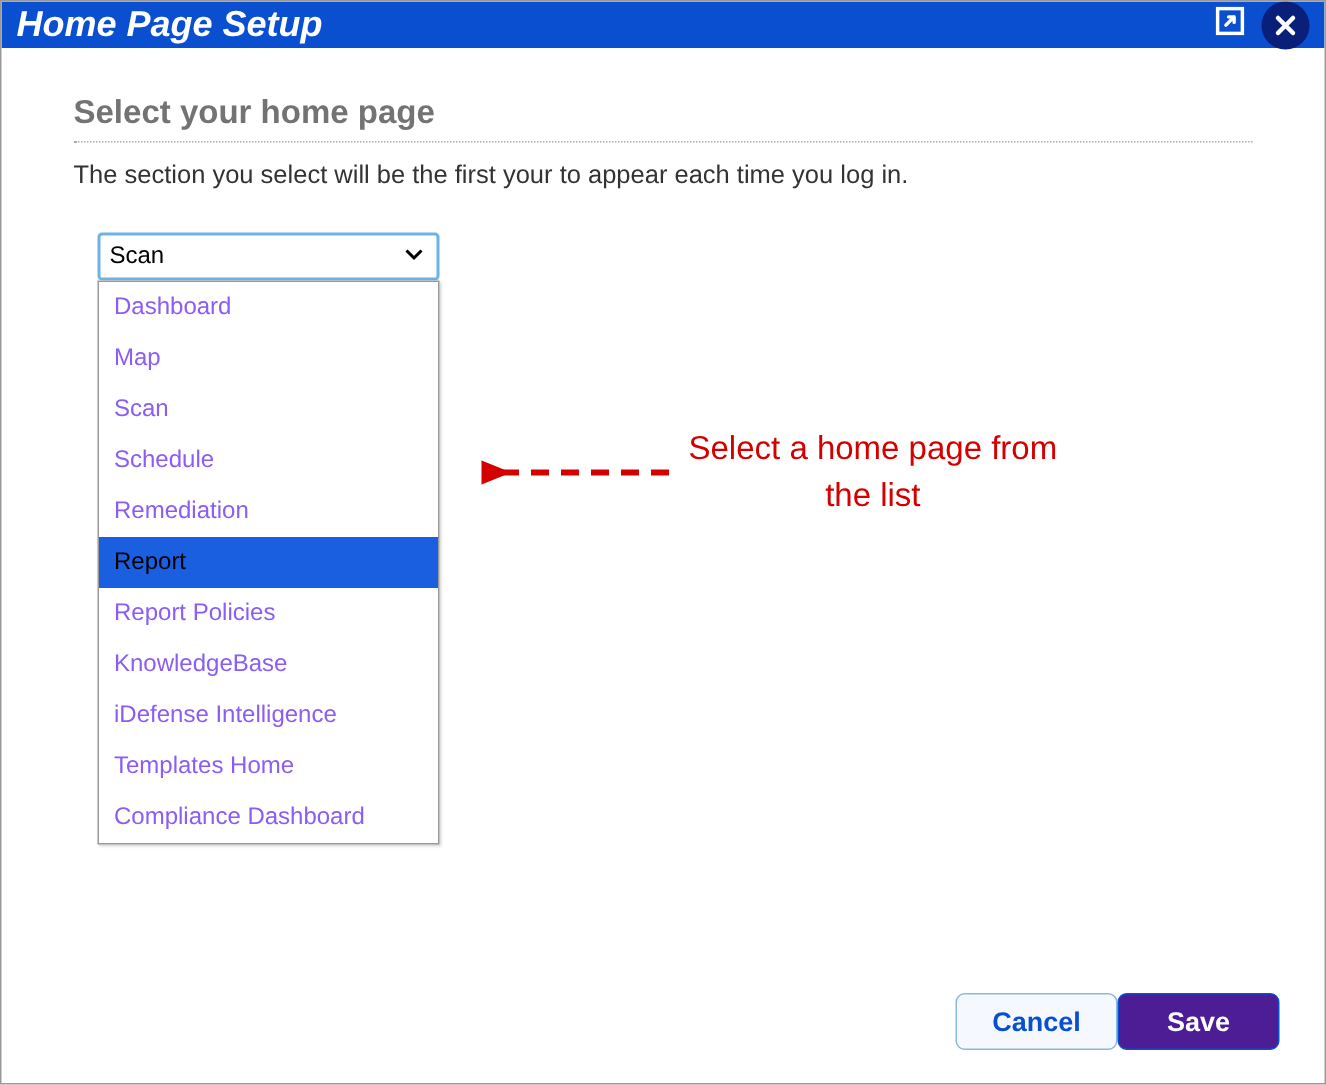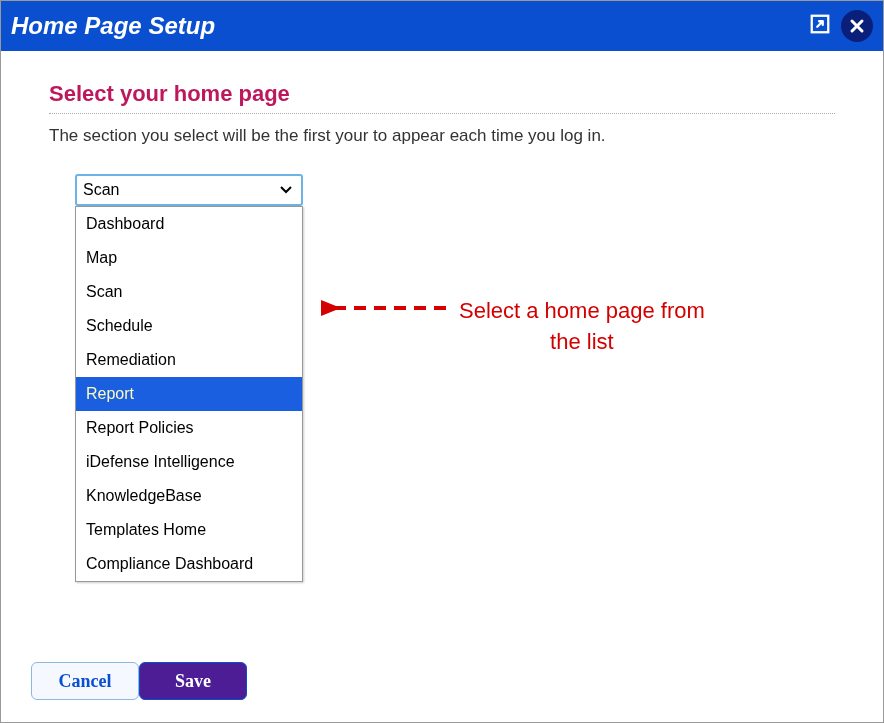--- a/index.html
+++ b/index.html
@@ -11,21 +11,21 @@
       font-family: Arial, Helvetica, sans-serif;
       background: #fff;
       width: 884px;
       height: 723px;
       border: 1px solid #999;
       position: relative;
     }
     .header {
       background: #0a4fd0;
       color: #fff;
-      height: 50px;
+      height: 31px;
       display: flex;
       align-items: center;
       padding: 0 10px;
     }
     .header-title {
       font-size: 24px;
       font-weight: bold;
       font-style: italic;
       flex: 1;
     }
@@ -52,36 +52,36 @@
     .close-btn svg {
       width: 16px;
       height: 16px;
     }
     .content {
       padding: 30px 48px 0 48px;
     }
     .section-title {
       font-size: 22px;
       font-weight: bold;
-      color: #be185d;
+      color: #737373;
       margin-bottom: 6px;
     }
     .divider {
       border: none;
       border-top: 1px dotted #aaa;
       margin-bottom: 12px;
     }
     .description {
       font-size: 17px;
       color: #333;
       margin-bottom: 28px;
     }
     .select-area {
       position: relative;
-      margin-left: 26px;
+      margin-left: 16px;
     }
     .select-box {
       width: 228px;
       height: 32px;
       border: 2px solid #6db3e6;
       border-radius: 3px;
       background: #fff;
       display: flex;
       align-items: center;
       padding: 0 6px;
@@ -101,53 +101,53 @@
       top: 32px;
       left: 0;
       width: 228px;
       background: #fff;
       border: 1px solid #999;
       box-shadow: 1px 1px 2px rgba(0,0,0,0.2);
     }
     .dropdown-item {
       padding: 8px 10px;
       font-size: 16px;
-      color: #000000;
+      color: #8b5cf6;
       cursor: pointer;
     }
     .dropdown-item.highlighted {
       background: #1a5fe0;
-      color: #fef9c3;
+      color: #000000;
     }
     .annotation {
       position: absolute;
       left: 320px;
-      top: 295px;
-      display: flex;
+      top: 283px;
+      display: flex;
+      align-items: center;
       color: #d40000;
     }
     .annotation-text {
       font-size: 22px;
       text-align: center;
       line-height: 1.4;
       margin-left: 8px;
     }
     .arrow-svg {
       width: 130px;
       height: 24px;
     }
     .footer {
       position: absolute;
       bottom: 22px;
       left: 0;
       right: 0;
       display: flex;
-      justify-content: flex-start;
+      justify-content: flex-end;
       padding: 0 30px;
-      font-family: Liberation Serif, serif;
     }
     .btn {
       min-width: 108px;
       height: 38px;
       border-radius: 6px;
       font-size: 18px;
       font-weight: bold;
       display: flex;
       align-items: center;
       justify-content: center;
@@ -199,22 +199,22 @@
       </span>
     </div>
     <div class="dropdown" id="dropdown">
         <div class="dropdown-item">Dashboard</div>
         <div class="dropdown-item">Map</div>
         <div class="dropdown-item">Scan</div>
         <div class="dropdown-item">Schedule</div>
         <div class="dropdown-item">Remediation</div>
         <div class="dropdown-item highlighted">Report</div>
         <div class="dropdown-item">Report Policies</div>
+        <div class="dropdown-item">KnowledgeBase</div>
         <div class="dropdown-item">iDefense Intelligence</div>
-        <div class="dropdown-item">KnowledgeBase</div>
         <div class="dropdown-item">Templates Home</div>
         <div class="dropdown-item">Compliance Dashboard</div>
       </div>
   </div>
 </div>
 
 <div class="annotation">
   <svg class="arrow-svg" viewBox="0 0 130 24">
     <defs>
       <marker id="arrowhead" markerWidth="10" markerHeight="8" refX="2" refY="4" orient="auto">

